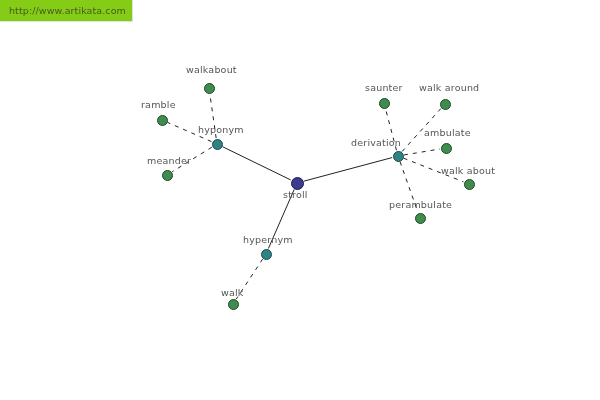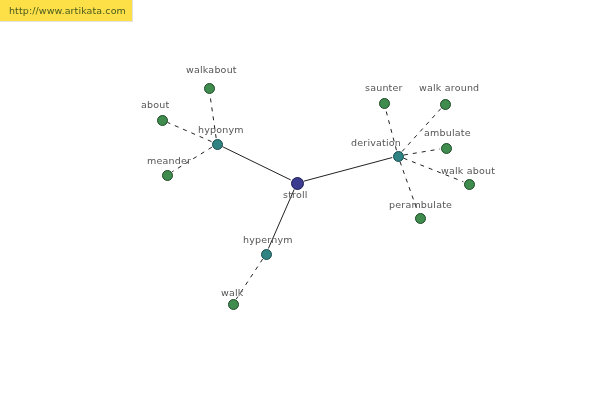--- a/index.html
+++ b/index.html
@@ -21,21 +21,21 @@
     width: 600px;
     height: 400px;
     background: #ffffff;
   }
   .url-bar {
     position: absolute;
     left: 0;
     top: 0;
     width: 133px;
     height: 22px;
-    background: #fde047;
+    background: #84cc16;
     border-right: 1px solid #e2e2e2;
     border-bottom: 1px solid #e2e2e2;
     box-sizing: border-box;
     display: flex;
     align-items: center;
   }
   .url-text {
     font-size: 9.5px;
     color: #4a5a20;
     padding-left: 9px;
@@ -115,21 +115,21 @@
         <div class="node-label" style="left: 283px; top: 161px; margin-top: 28px;">stroll</div>
         <div class="node node-center" title="stroll" style="left: 290.5px; top: 176.5px;"></div>
         <div class="node-label" style="left: 198px; top: 124px;">hyponym</div>
         <div class="node node-rel" title="hyponym" style="left: 211.5px; top: 138.5px;"></div>
         <div class="node-label" style="left: 351px; top: 137px;">derivation</div>
         <div class="node node-rel" title="derivation" style="left: 392.5px; top: 150.5px;"></div>
         <div class="node-label" style="left: 243px; top: 234px;">hypernym</div>
         <div class="node node-rel" title="hypernym" style="left: 260.5px; top: 248.5px;"></div>
         <div class="node-label" style="left: 186px; top: 64px;">walkabout</div>
         <div class="node node-leaf" title="walkabout" style="left: 203.5px; top: 82.5px;"></div>
-        <div class="node-label" style="left: 141px; top: 99px;">about</div>
+        <div class="node-label" style="left: 141px; top: 99px;">ramble</div>
         <div class="node node-leaf" title="ramble" style="left: 156.5px; top: 114.5px;"></div>
         <div class="node-label" style="left: 147px; top: 155px;">meander</div>
         <div class="node node-leaf" title="meander" style="left: 161.5px; top: 169.5px;"></div>
         <div class="node-label" style="left: 365px; top: 82px;">saunter</div>
         <div class="node node-leaf" title="saunter" style="left: 378.5px; top: 97.5px;"></div>
         <div class="node-label" style="left: 419px; top: 82px;">walk around</div>
         <div class="node node-leaf" title="walk around" style="left: 439.5px; top: 98.5px;"></div>
         <div class="node-label" style="left: 424px; top: 127px;">ambulate</div>
         <div class="node node-leaf" title="ambulate" style="left: 440.5px; top: 142.5px;"></div>
         <div class="node-label" style="left: 441px; top: 165px;">walk about</div>

